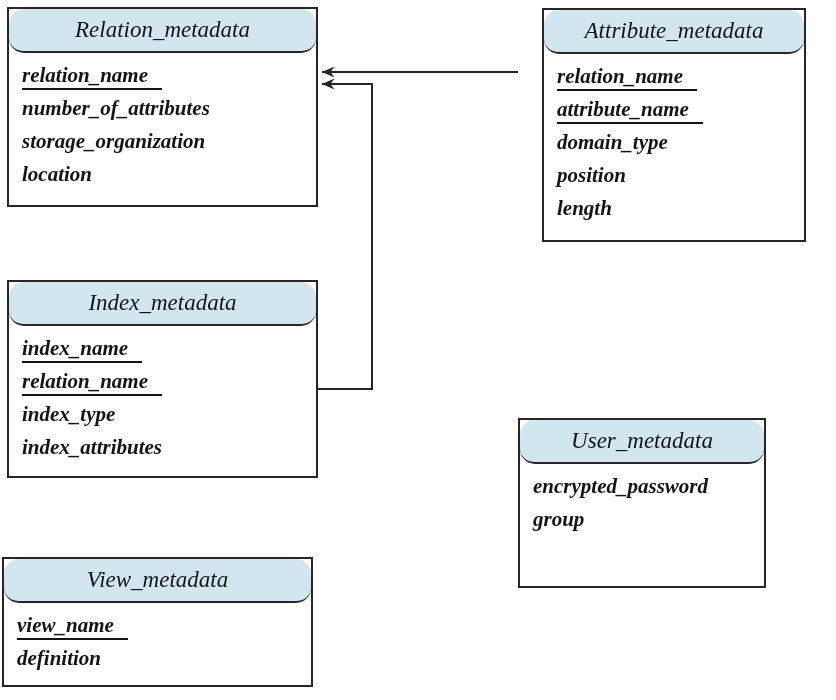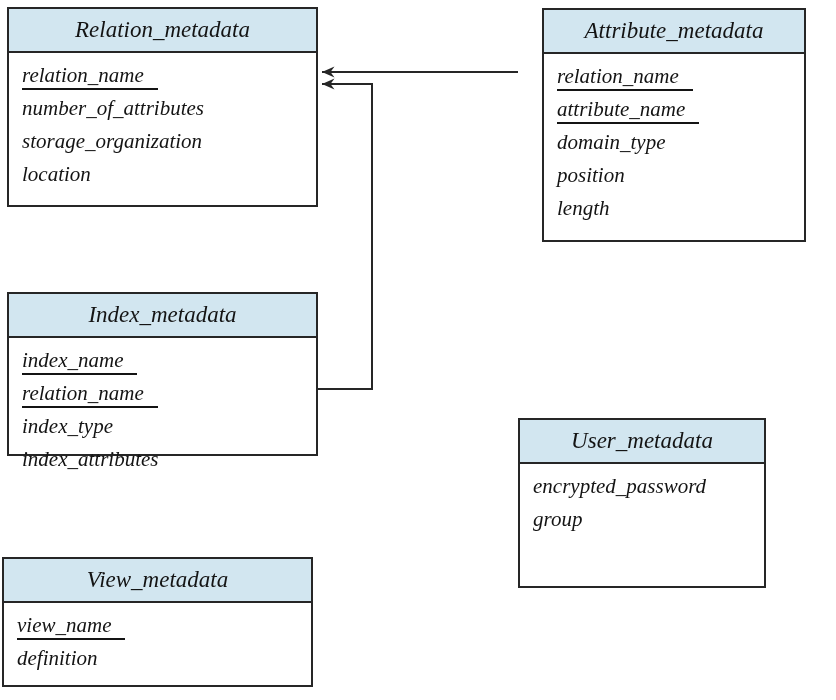--- a/index.html
+++ b/index.html
@@ -28,32 +28,34 @@
     box-sizing:border-box;
   }
   .thead{
     height:42px;
     line-height:42px;
     border-bottom:2px solid var(--border);
     background:var(--header-bg);
     text-align:center;
     font-style:italic;
     font-size:23px;
+    border-radius:15px;
   }
   .tbody{
     padding:6px 0 0 13px;
   }
   .field-row{
     height:33px;
     line-height:33px;
     white-space:nowrap;
   }
   .field{
     font-style:italic;
     font-size:21px;
+    font-weight:bold;
   }
   .field.key{
     border-bottom:2px solid var(--text);
     padding-right:14px;
     padding-bottom:1px;
   }
 </style>
 </head>
 <body>
 
@@ -87,21 +89,21 @@
     </div>
     <div class="tbody">
         <div class="field-row"><span class="field key">relation_name</span></div>
         <div class="field-row"><span class="field key">attribute_name</span></div>
         <div class="field-row"><span class="field">domain_type</span></div>
         <div class="field-row"><span class="field">position</span></div>
         <div class="field-row"><span class="field">length</span></div>
       </div>
   </div>
 
-  <div class="table" style="left:7px;top:292px;width:311px;height:164px">
+  <div class="table" style="left:7px;top:280px;width:311px;height:198px">
     <div class="thead">
       <span>Index_metadata</span>
     </div>
     <div class="tbody">
         <div class="field-row"><span class="field key">index_name</span></div>
         <div class="field-row"><span class="field key">relation_name</span></div>
         <div class="field-row"><span class="field">index_type</span></div>
         <div class="field-row"><span class="field">index_attributes</span></div>
       </div>
   </div>

